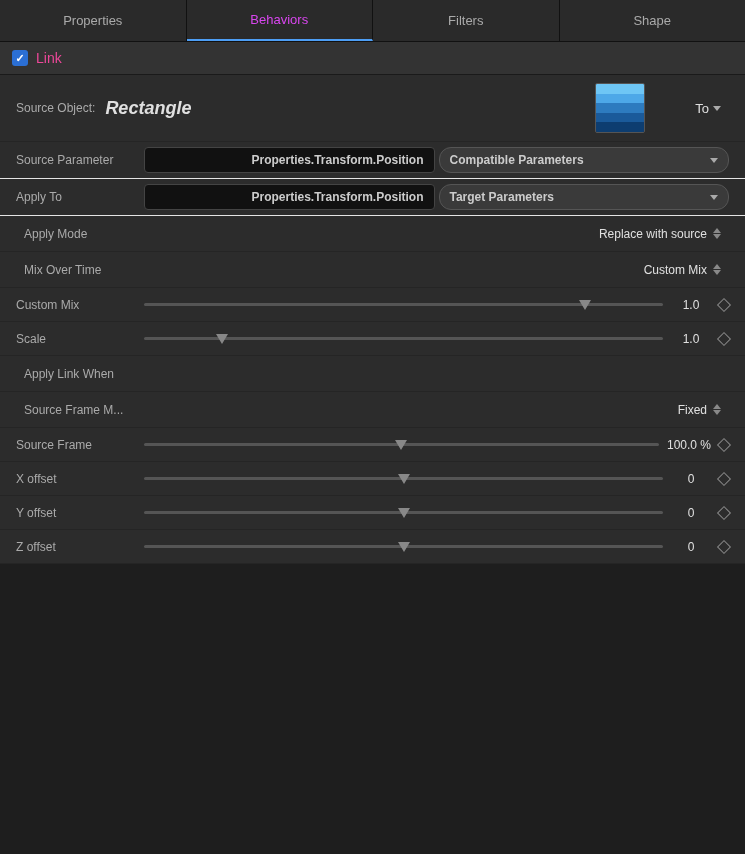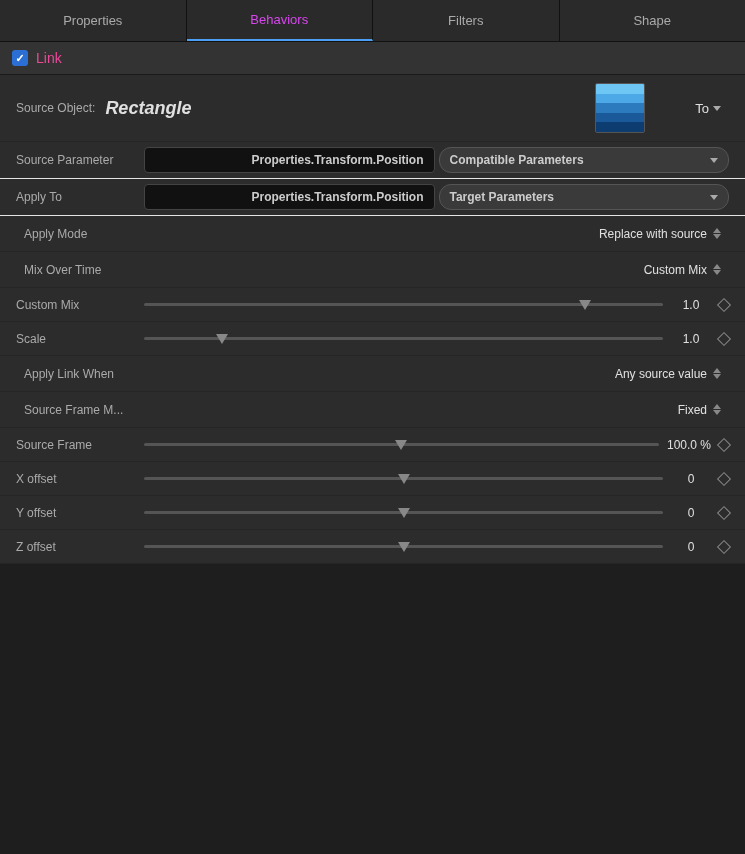--- a/index.html
+++ b/index.html
@@ -366,27 +366,20 @@
       <div class="slider-row">
       <span class="slider-label">Scale</span>
       <div class="slider-track">
         <div class="slider-thumb" style="left: calc(15% - 6px);"></div>
       </div>
       <span class="slider-value">1.0</span>
       <div class="diamond-icon"></div>
     </div>
       <div class="row">
       <span class="row-label">Apply Link When</span>
-      <div class="row-value">
-        <span style="color:#e0e0e0;font-size:12px;">Any source value</span>
-        <div class="stepper-arrows">
-          <div class="arrow-up"></div>
-          <div class="arrow-down"></div>
-        </div>
-      </div>
     </div>
       <div class="row">
       <span class="row-label">Source Frame M...</span>
       <div class="row-value">
         <span style="color:#e0e0e0;font-size:12px;">Fixed</span>
         <div class="stepper-arrows">
           <div class="arrow-up"></div>
           <div class="arrow-down"></div>
         </div>
       </div>

